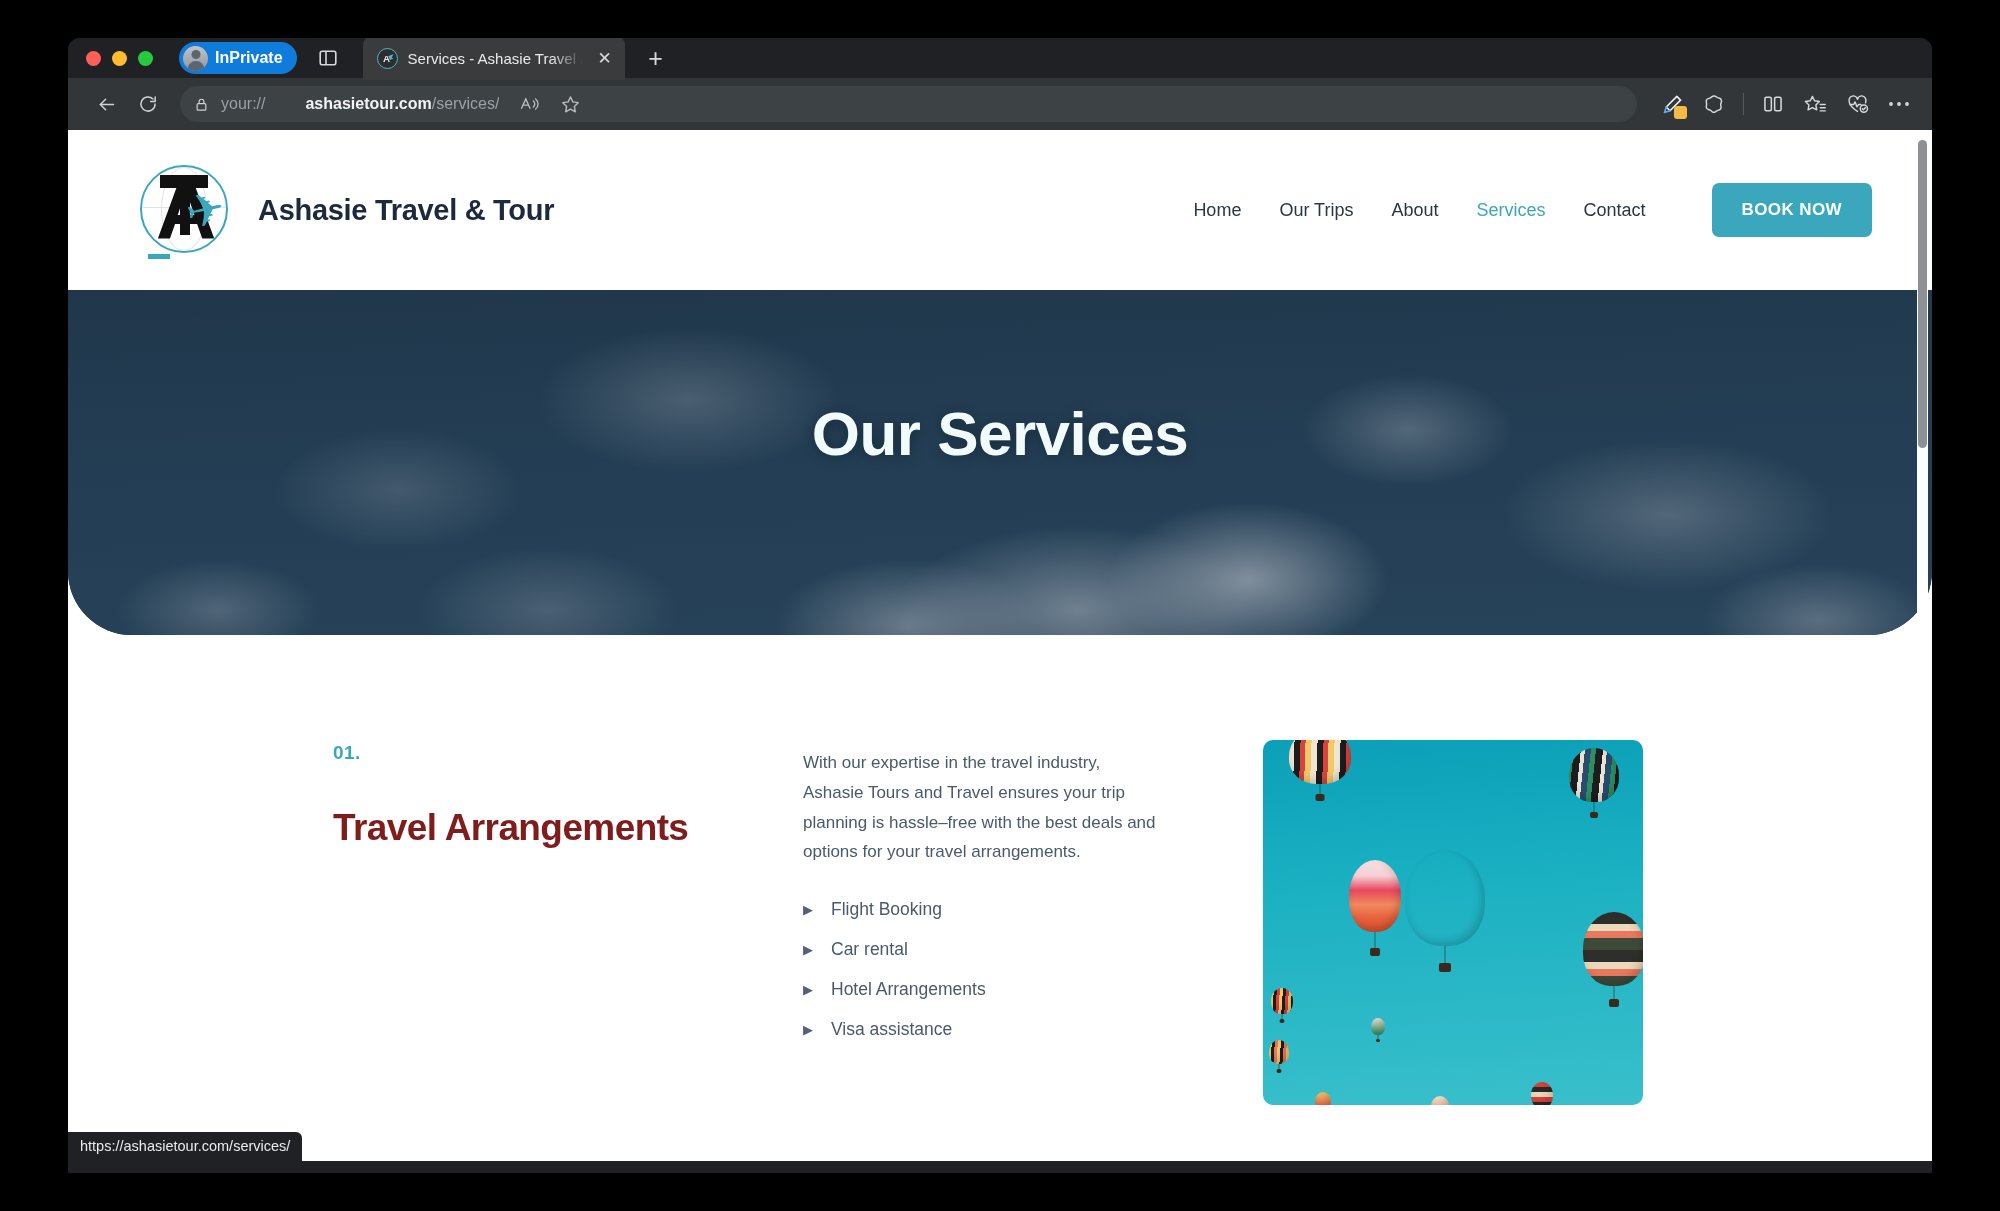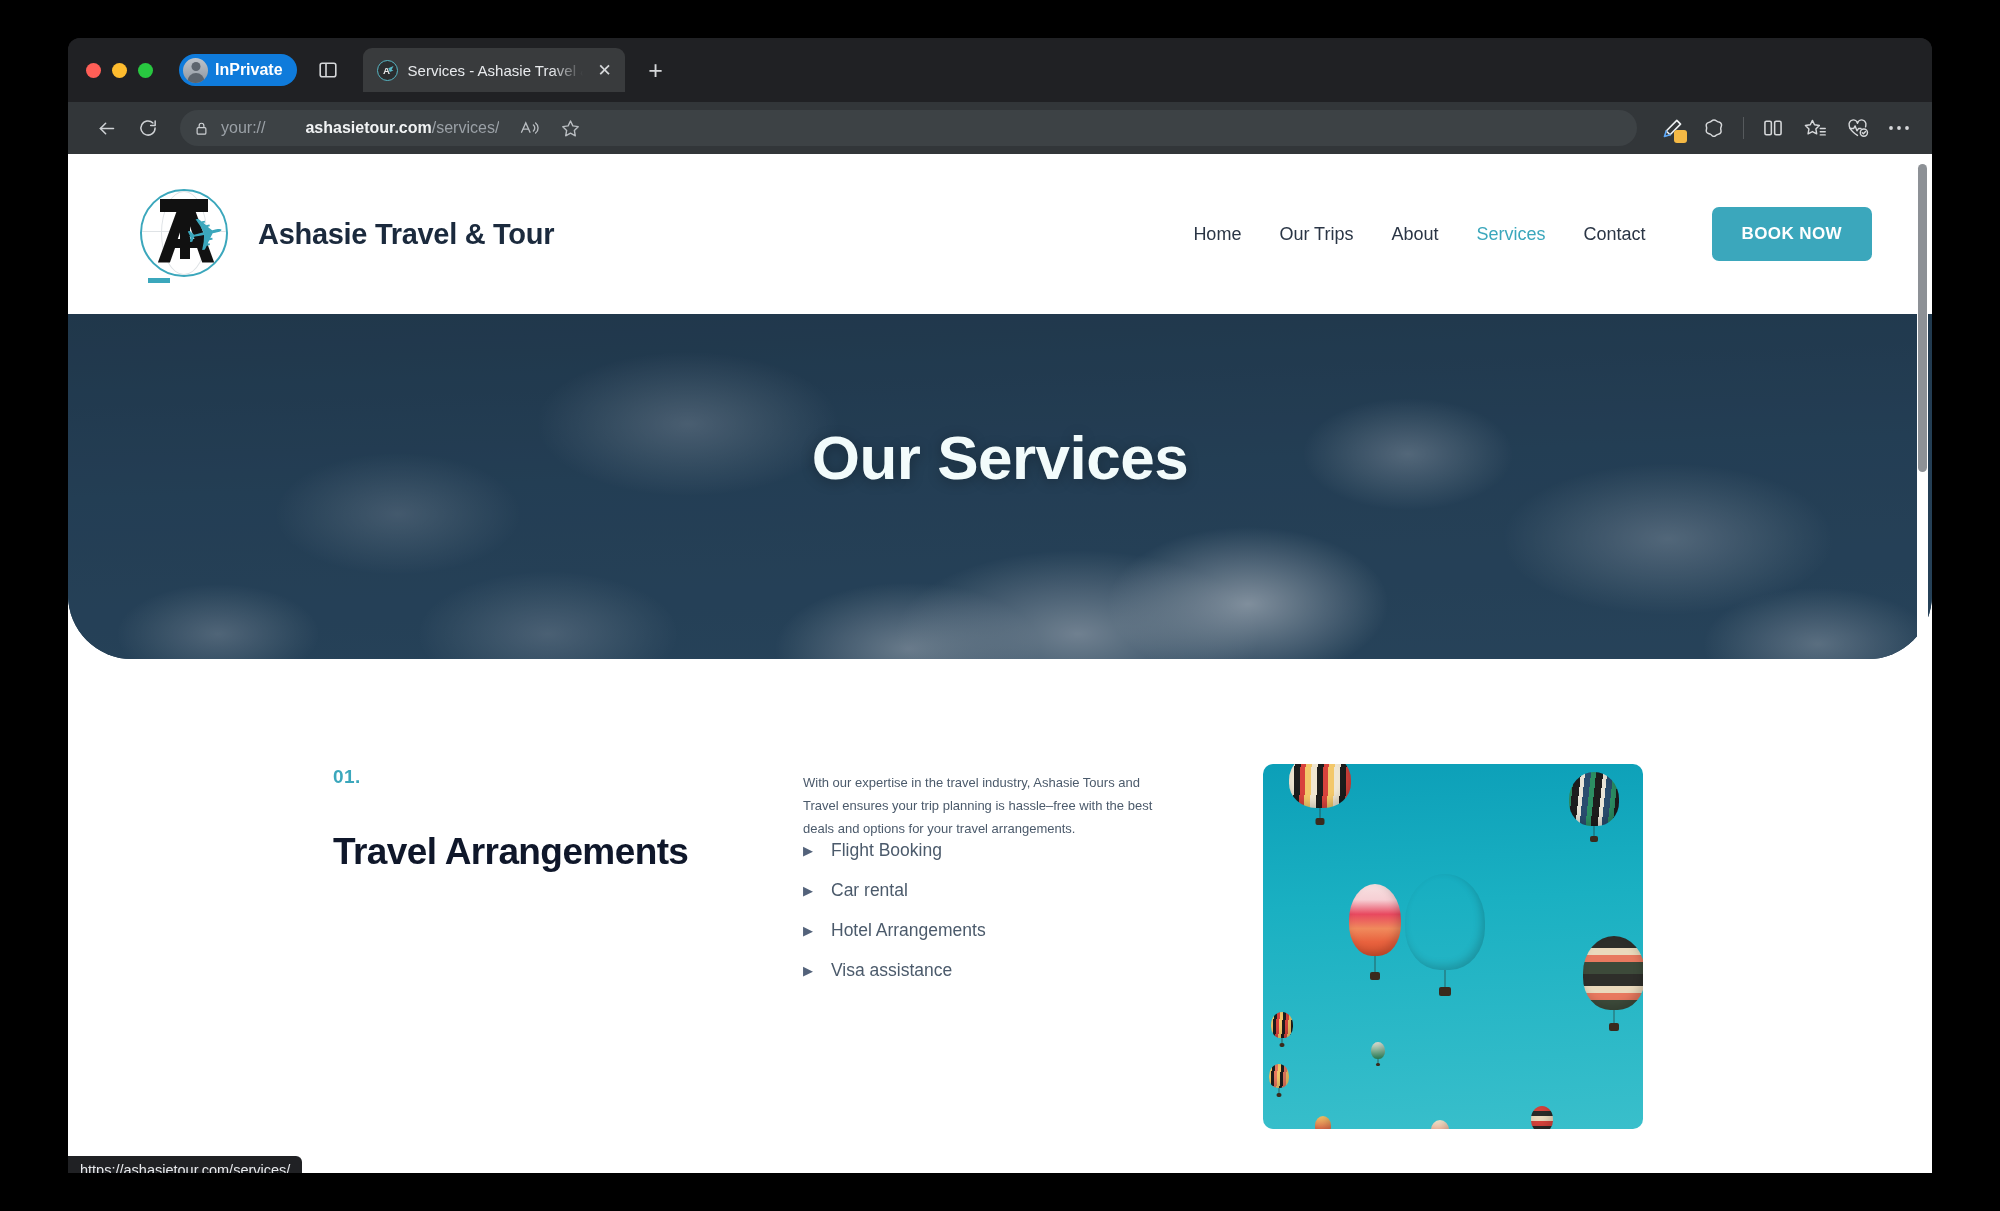--- a/index.html
+++ b/index.html
@@ -21,21 +21,21 @@
     height: 1135px;
     background: #202124;
     border-radius: 12px 12px 0 0;
     overflow: hidden;
     box-shadow: 0 10px 44px rgba(0,0,0,0.65);
   }
 
   
   #tab-strip {
     position: relative;
-    height: 64px;
+    height: 40px;
     background: #202124;
     display: flex;
     align-items: center;
     padding-left: 18px;
   }
   .traffic-lights { display: flex; align-items: center; gap: 11px; margin-right: 26px; }
   .light { width: 15px; height: 15px; border-radius: 50%; }
   .light.red { background: #ff5f57; }
   .light.yellow { background: #febc2e; }
   .light.green { background: #28c840; }
@@ -268,26 +268,27 @@
     display: flex;
     padding: 105px 0 0 265px;
     gap: 0;
   }
   #service-left { width: 470px; flex: none; padding-top: 2px; }
   #service-number {
     font-size: 19px; font-weight: 700; color: #3ba7bc;
     letter-spacing: 0.4px; margin-bottom: 42px;
   }
   #service-heading {
-    font-size: 37px; font-weight: 700; color: #0f172a;
+    font-size: 37px; font-weight: 700; color: #7f1d1d;
     letter-spacing: -0.6px; line-height: 1.2;
   }
   #service-mid { width: 360px; flex: none; padding-top: 8px; }
   #service-desc {
-    font-size: 13px; color: #4b5a6b; line-height: 1.75;
+    font-size: 17px; color: #4b5a6b; line-height: 1.75;
+    margin-bottom: 32px;
   }
   #service-list { list-style: none; }
   .service-item {
     display: flex; align-items: center; gap: 18px;
     margin-bottom: 19px;
     font-size: 17.5px; color: #4b5a6b;
   }
   .service-bullet { color: #53627a; font-size: 13px; line-height: 1; flex: none; }
 
   #service-image {

